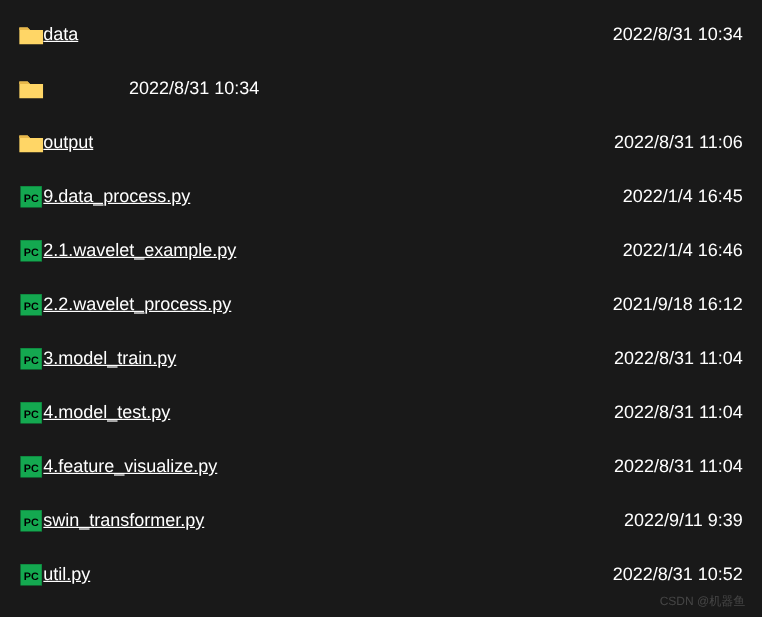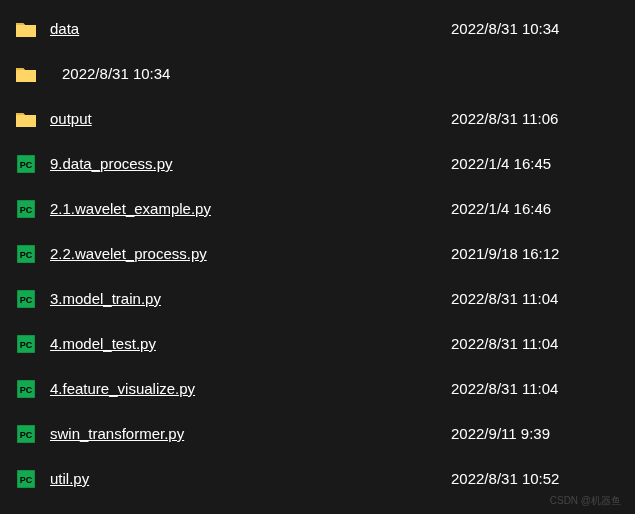--- a/index.html
+++ b/index.html
@@ -23,37 +23,36 @@
     .file-row {
       display: flex;
       align-items: center;
       height: 45px;
       padding: 0 16px;
       cursor: pointer;
     }
     .file-icon {
       width: 20px;
       height: 20px;
-      margin-right: 14px;
       flex-shrink: 0;
       display: flex;
       align-items: center;
       justify-content: center;
     }
     .file-name {
       flex: 1;
       color: #ffffff;
       white-space: nowrap;
       overflow: hidden;
       text-overflow: ellipsis;
       text-decoration: underline;
     }
     .file-date {
       color: #ffffff;
-      text-align: left;
+      text-align: right;
       width: 180px;
       padding-left: 12px;
     }
     .watermark {
       position: absolute;
       bottom: 6px;
       right: 14px;
       color: rgba(200,200,200,0.25);
       font-size: 10px;
       pointer-events: none;

